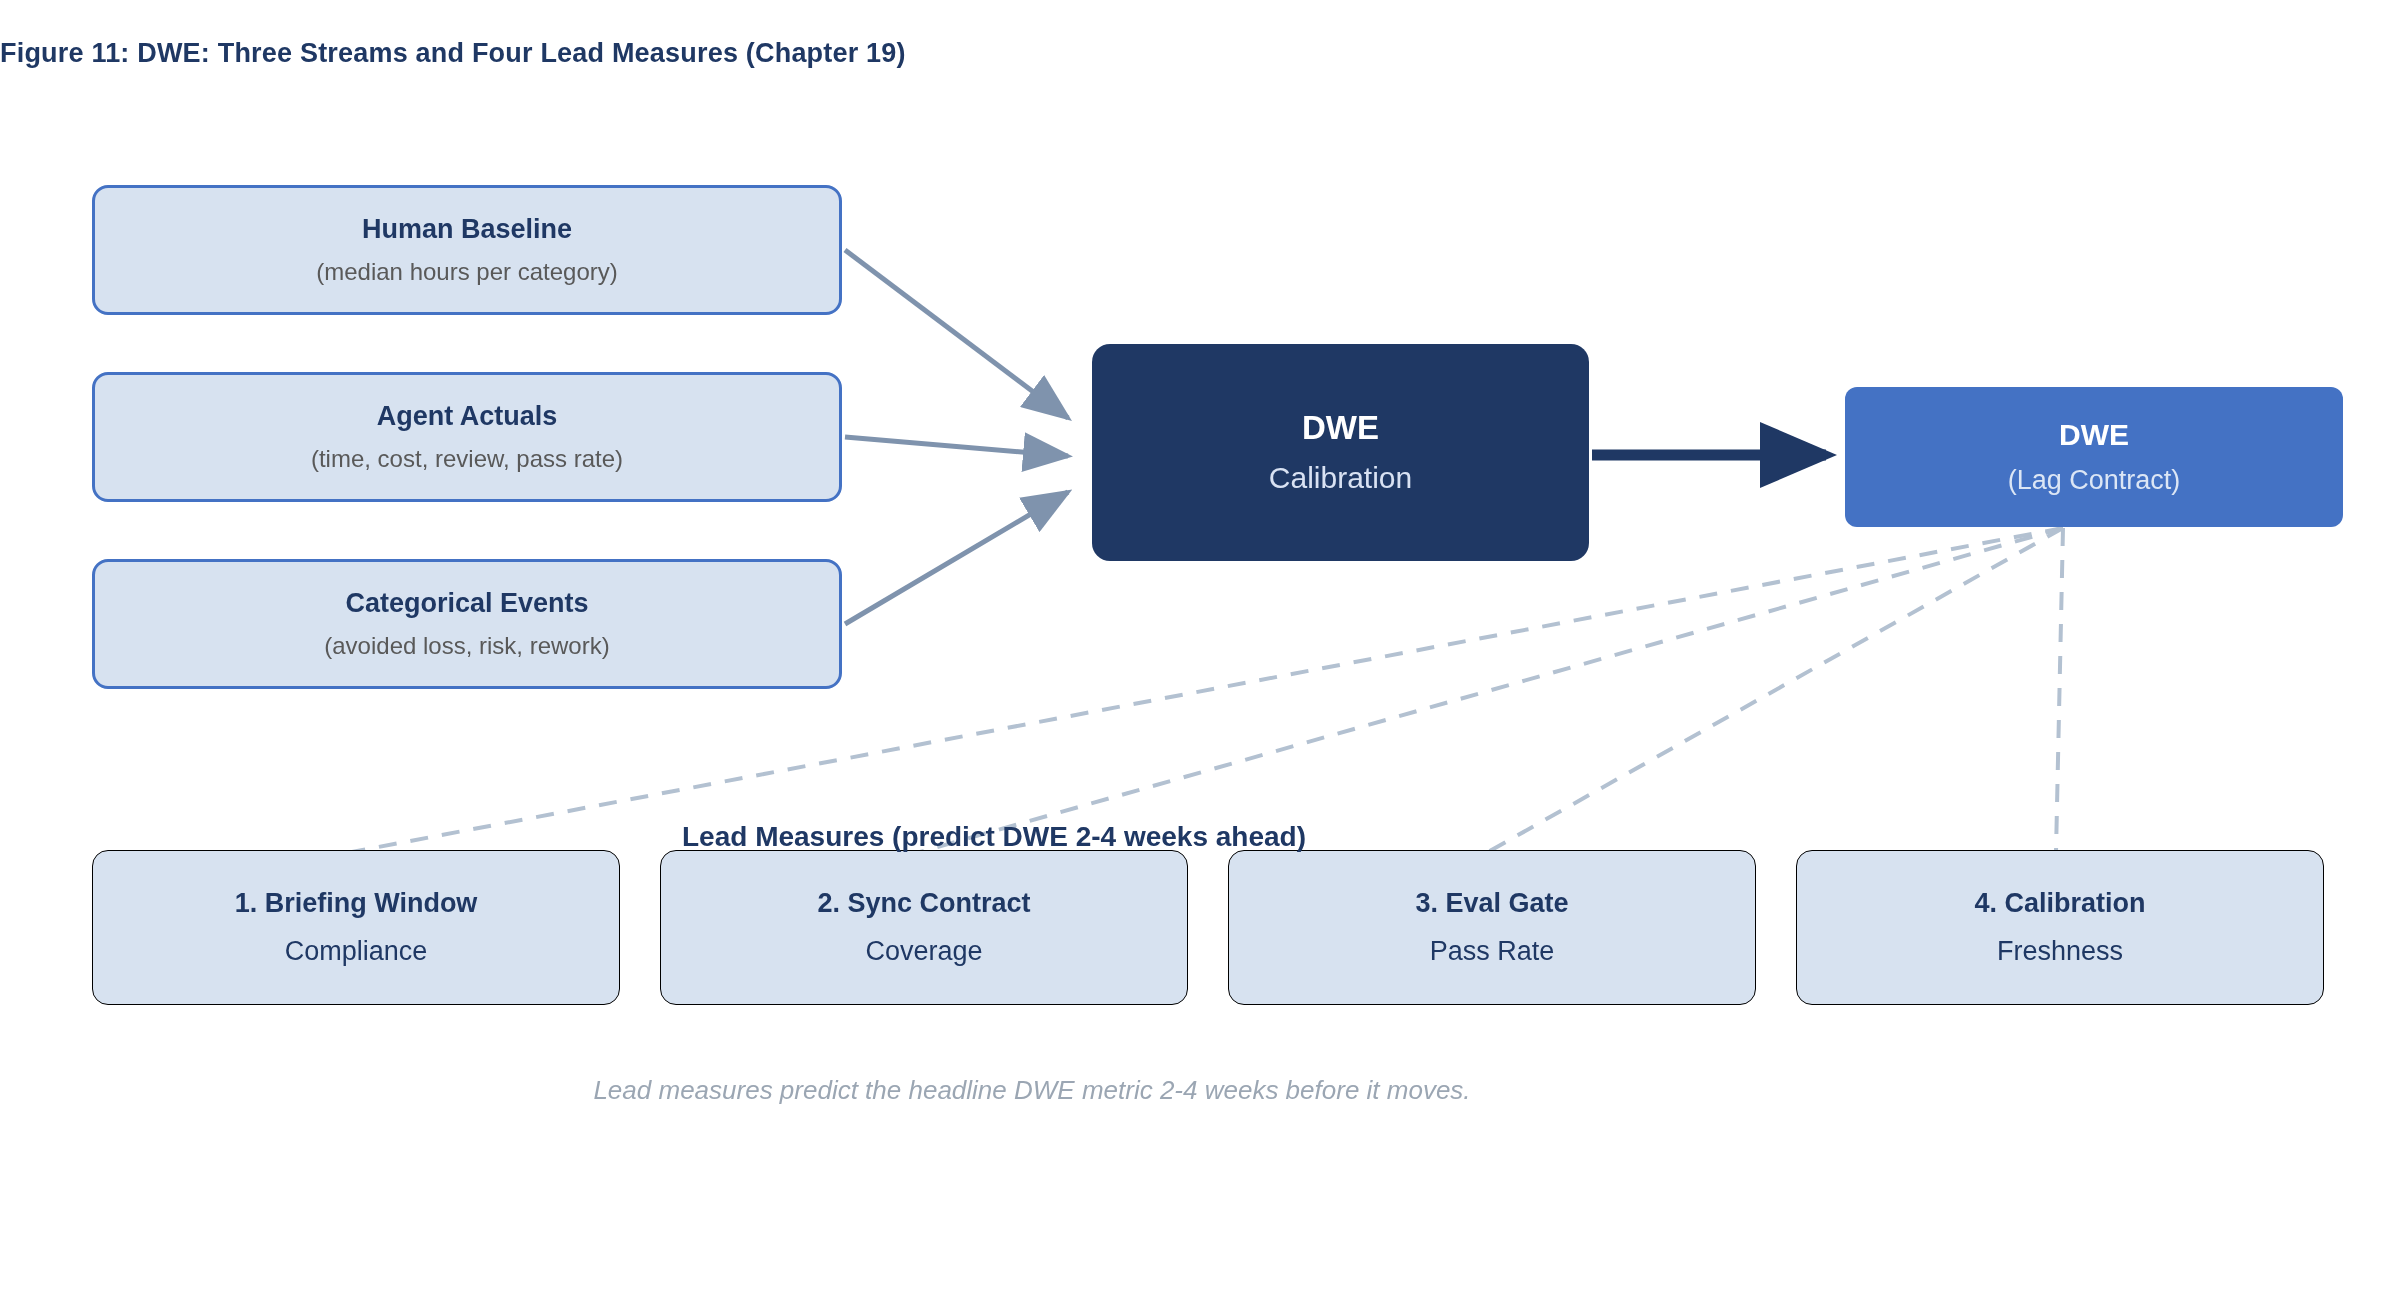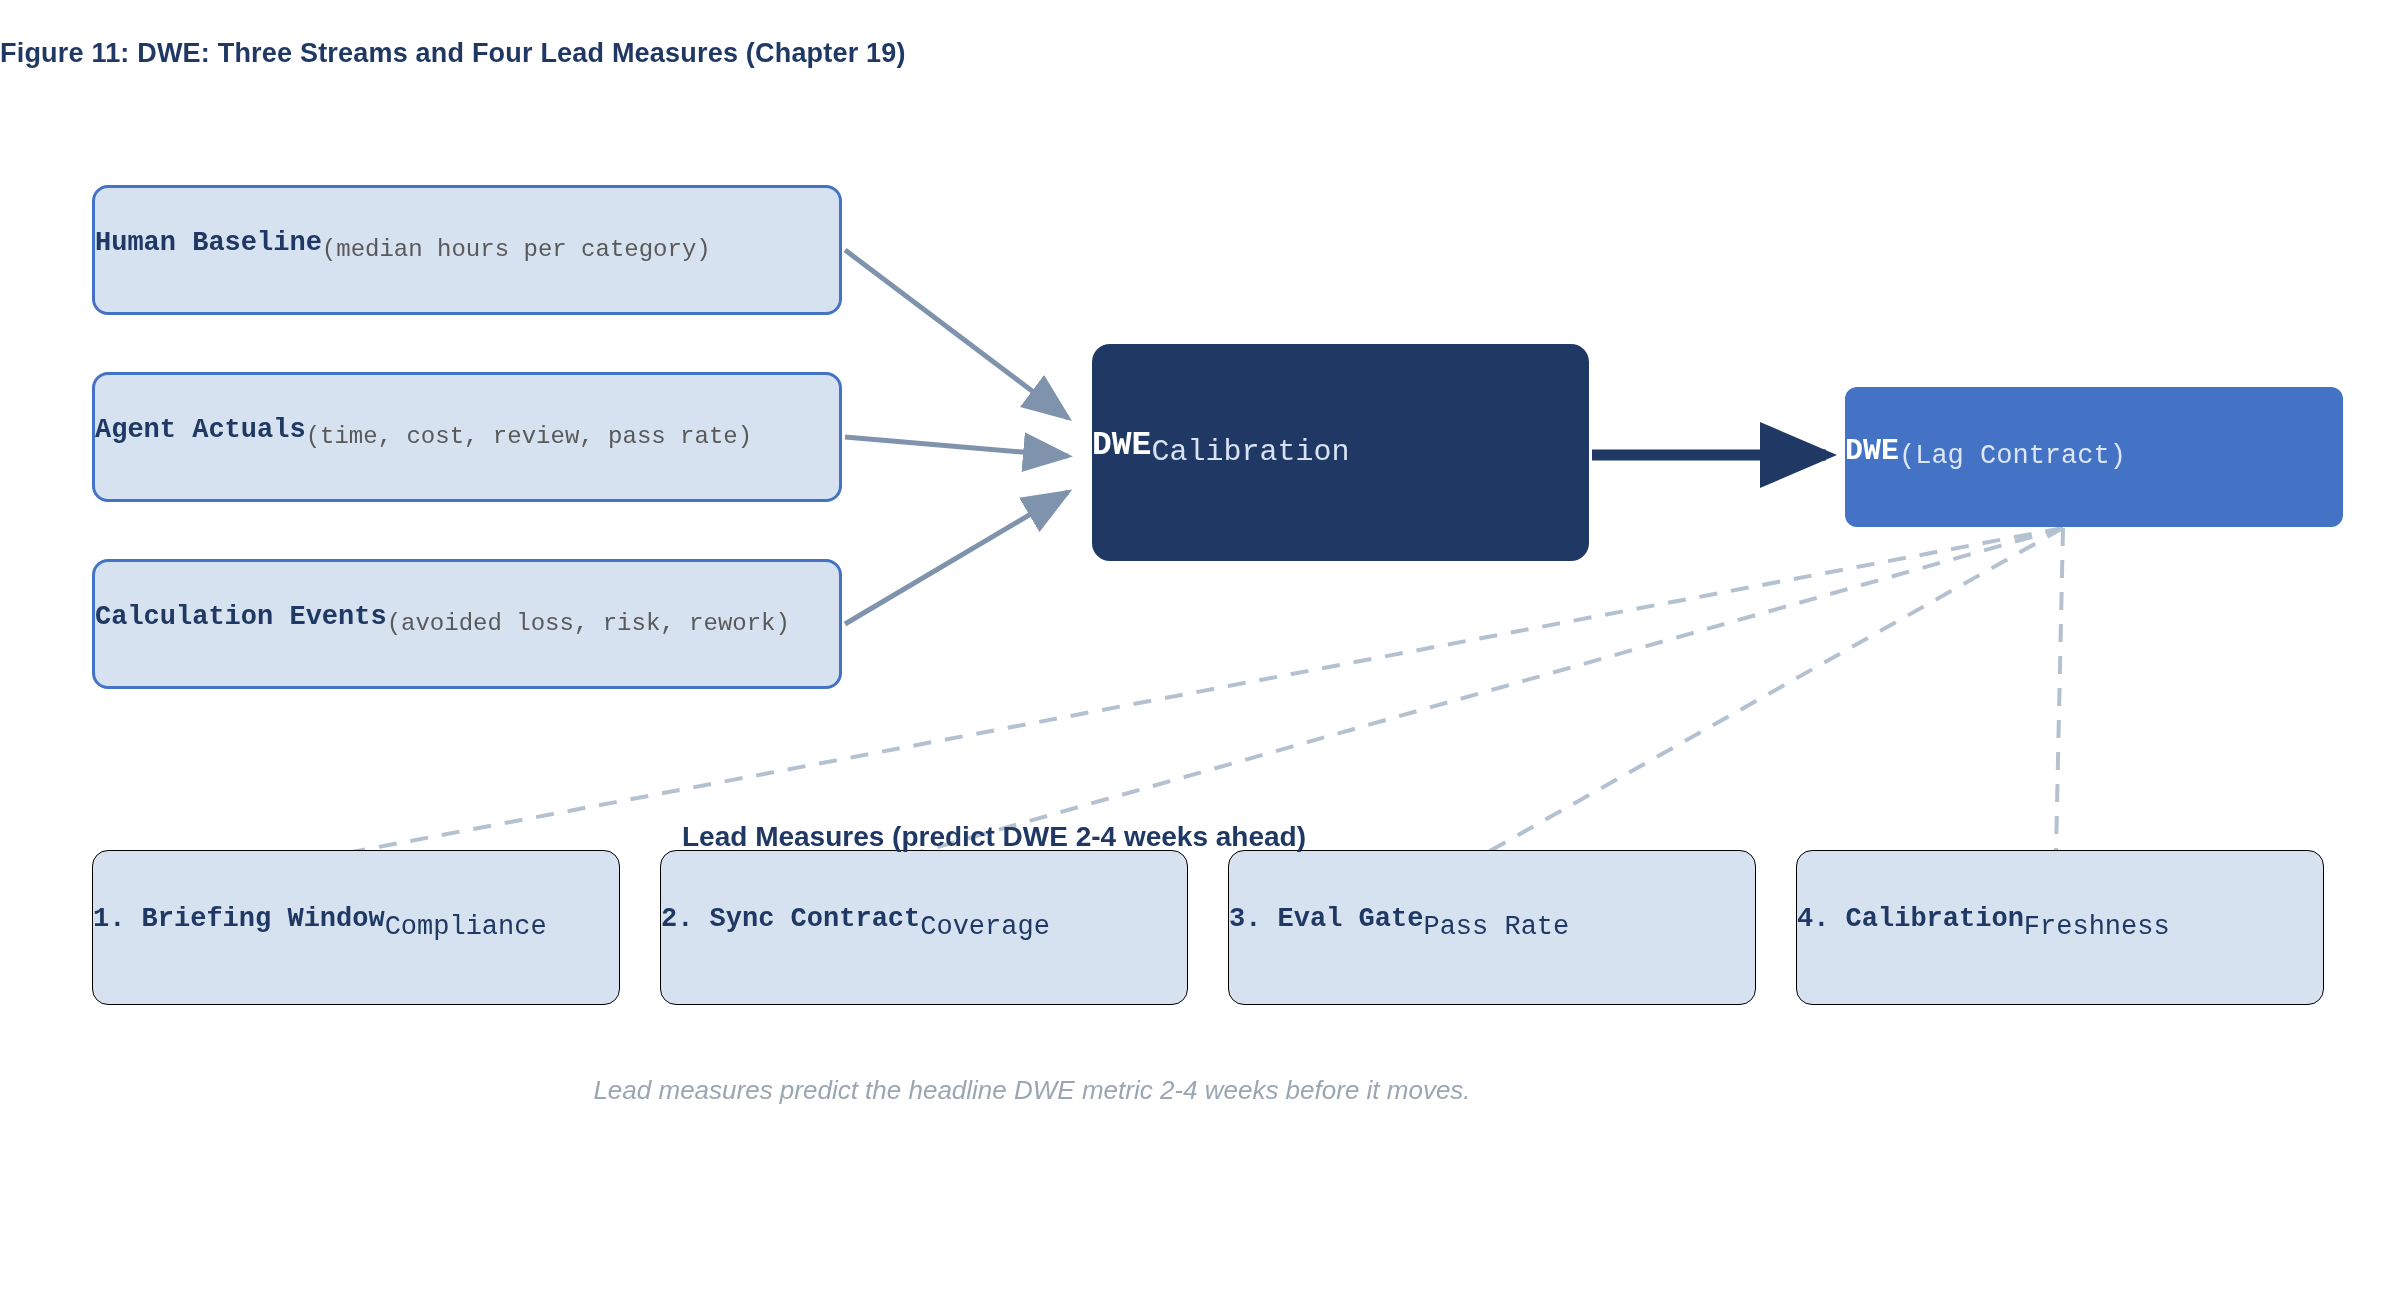--- a/index.html
+++ b/index.html
@@ -46,24 +46,24 @@
     color: #1F3864;
     letter-spacing: .2px;
     z-index: 5;
   }
 
   
   .node {
     position: absolute;
     box-sizing: border-box;
     display: flex;
-    flex-direction: row;
+    flex-direction: column;
     align-items: center;
+    justify-content: center;
     z-index: 3;
-    font-family: Liberation Mono, monospace;
   }
 
   .node .title {
     font-weight: bold;
     line-height: 1.15;
   }
   .node .sub {
     line-height: 1.15;
   }
 
@@ -207,21 +207,21 @@
     <div class="title">Human Baseline</div>
     <div class="sub">(median hours per category)</div>
   </div>
 
   <div class="node stream-box" style="left:92px; top:372px;">
     <div class="title">Agent Actuals</div>
     <div class="sub">(time, cost, review, pass rate)</div>
   </div>
 
   <div class="node stream-box" style="left:92px; top:559px;">
-    <div class="title">Calculation Events</div>
+    <div class="title">Categorical Events</div>
     <div class="sub">(avoided loss, risk, rework)</div>
   </div>
 
   <div class="node calc-box">
     <div class="title">DWE</div>
     <div class="sub">Calibration</div>
   </div>
 
   <div class="node lag-box">
     <div class="title">DWE</div>

